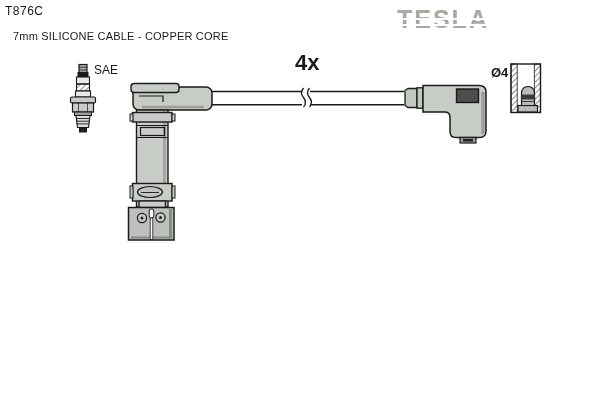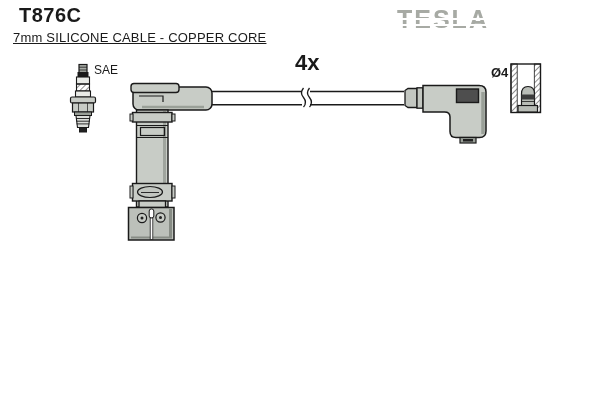--- a/index.html
+++ b/index.html
@@ -1,24 +1,24 @@
 <!DOCTYPE html>
 <html><head>
 <meta charset="utf-8">
 <style>
   html,body{margin:0;padding:0;}
   .canvas{
     position:relative;width:600px;height:400px;background:#ffffff;overflow:hidden;
     font-family:"Liberation Sans",sans-serif;color:#1a1a1a;
   }
   .title{
-    position:absolute;left:19px;top:4px;font-size:20px;font-weight:bold;letter-spacing:.5px;
+    position:absolute;left:5px;top:4px;font-size:12px;font-weight:normal;letter-spacing:.5px;
   }
   .subtitle{
-    position:absolute;left:13px;top:30px;font-size:13px;letter-spacing:.2px;text-decoration:underline;
+    position:absolute;left:13px;top:30px;font-size:11px;letter-spacing:.2px;
   }
   .brand{
     position:absolute;left:397px;top:6px;height:26px;line-height:26px;
     font-size:25px;font-weight:900;letter-spacing:2px;color:#a7aaa4;
   }
   .brand .stripe{
     position:absolute;left:0;width:92px;height:2px;background:#ffffff;display:block;
   }
   .brand .s1{top:12px}
   .brand .s2{top:18px}

